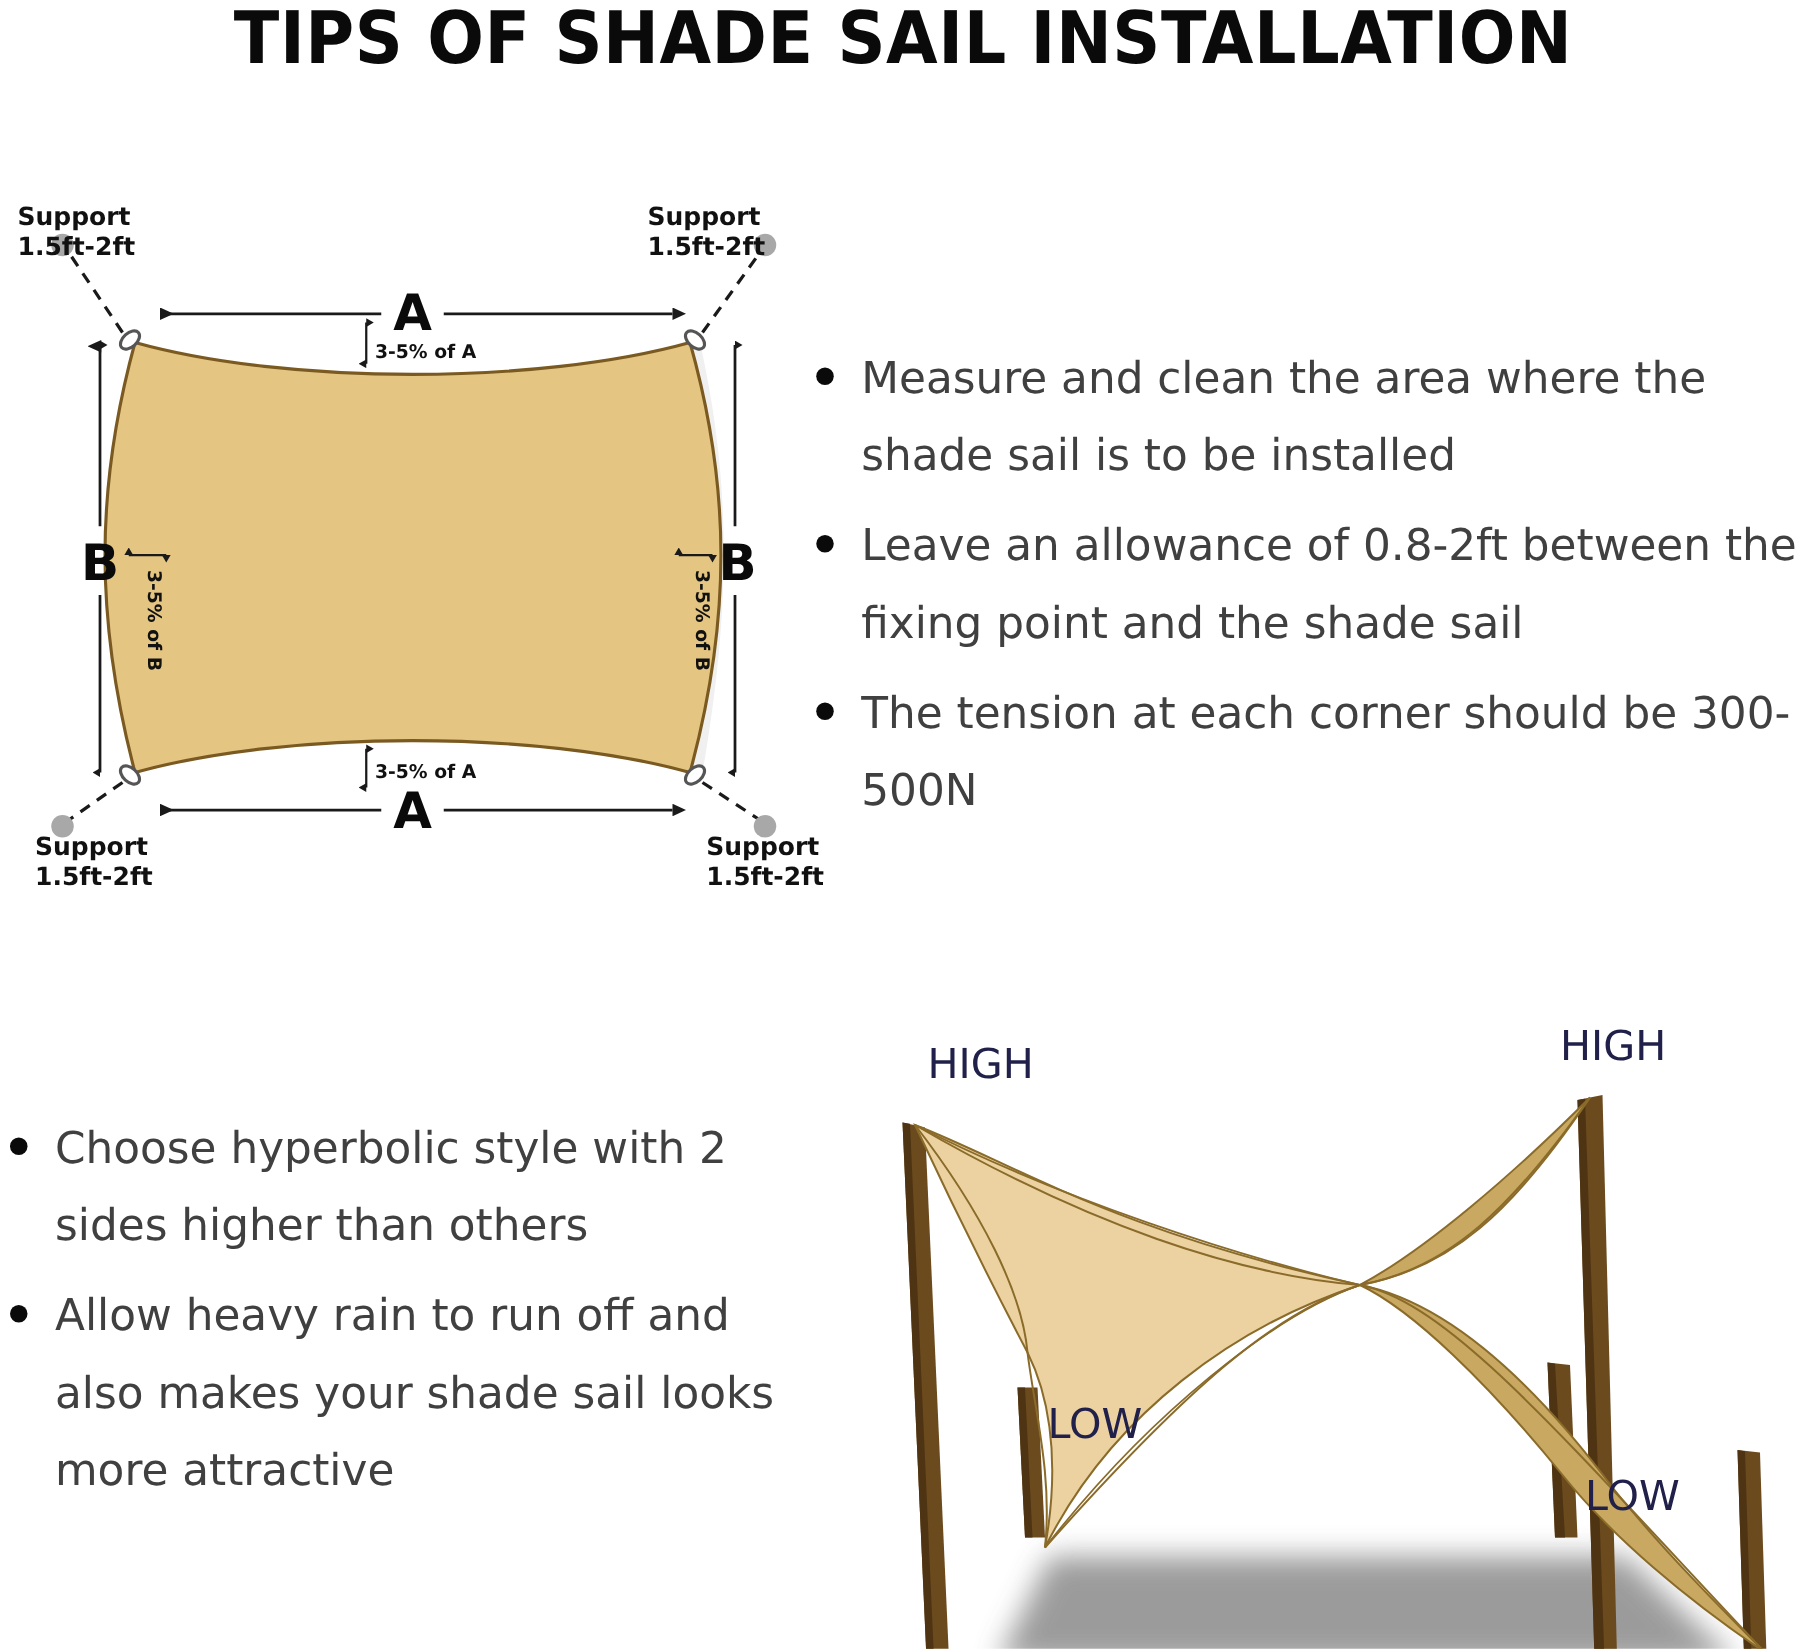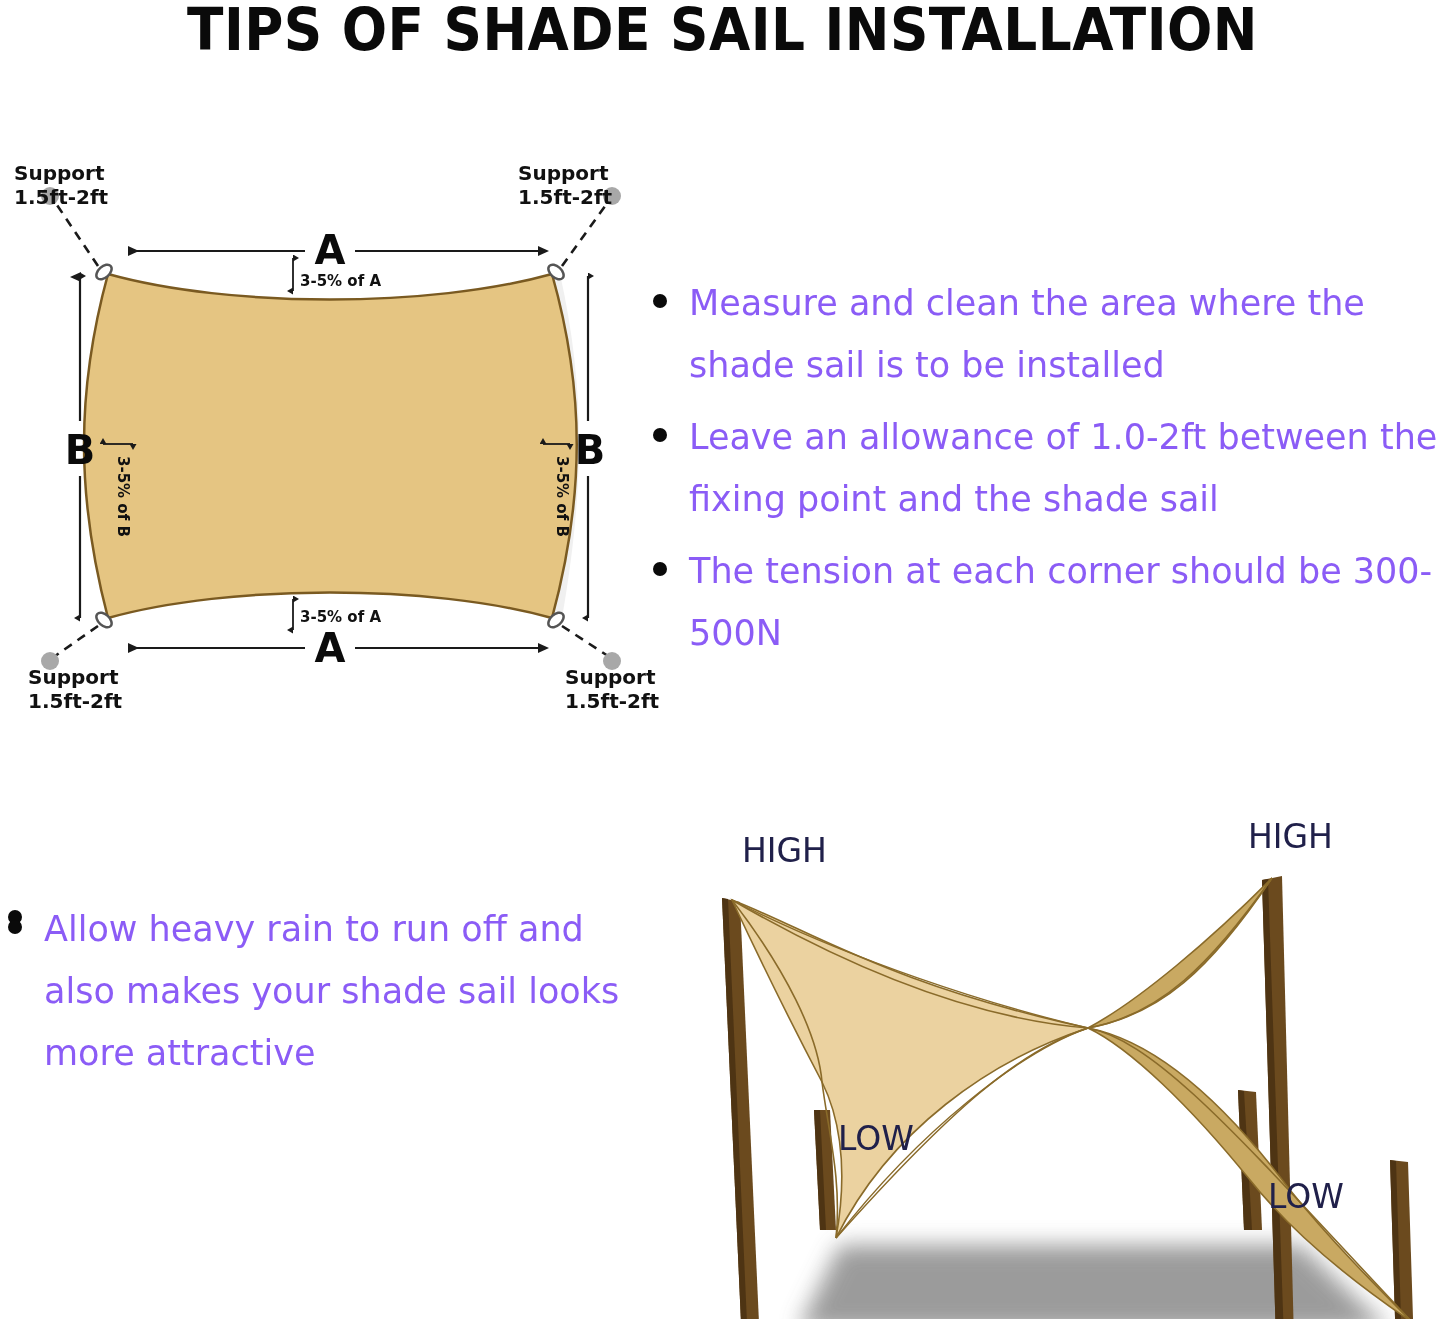--- a/index.html
+++ b/index.html
@@ -47,21 +47,21 @@
   .bullet-list {
     position: absolute;
     margin: 0;
     padding: 0;
     list-style: none;
   }
   .bullet-list li {
     position: relative;
     padding-left: 44px;
     margin-bottom: 6px;
-    color: #8b5cf6;
+    color: #404040;
     font-family: "DejaVu Sans", "Liberation Sans", sans-serif;
     font-weight: normal;
   }
   .bullet-list li .dot {
     position: absolute;
     left: 8px;
     top: 0.62em;
     width: 14px;
     height: 14px;
     border-radius: 50%;
@@ -236,31 +236,32 @@
   </svg>
 </div>
 
 <ul class="bullet-list" id="tips-list-top">
   <li>
     <span class="dot"></span>
     <span>Measure and clean the area where the shade sail is to be installed</span>
   </li>
   <li>
     <span class="dot"></span>
-    <span>Leave an allowance of 1.0-2ft between the fixing point and the shade sail</span>
+    <span>Leave an allowance of 0.8-2ft between the fixing point and the shade sail</span>
   </li>
   <li>
     <span class="dot"></span>
     <span>The tension at each corner should be 300-500N</span>
   </li>
 </ul>
 
 <ul class="bullet-list" id="tips-list-bottom">
   <li>
     <span class="dot"></span>
+    <span>Choose hyperbolic style with 2 sides higher than others</span>
   </li>
   <li>
     <span class="dot"></span>
     <span>Allow heavy rain to run off and also makes your shade sail looks more attractive</span>
   </li>
 </ul>
 
 <div id="hyperbolic-diagram">
   <svg width="755" height="539" viewBox="0 0 755 539" xmlns="http://www.w3.org/2000/svg">
     <defs>

